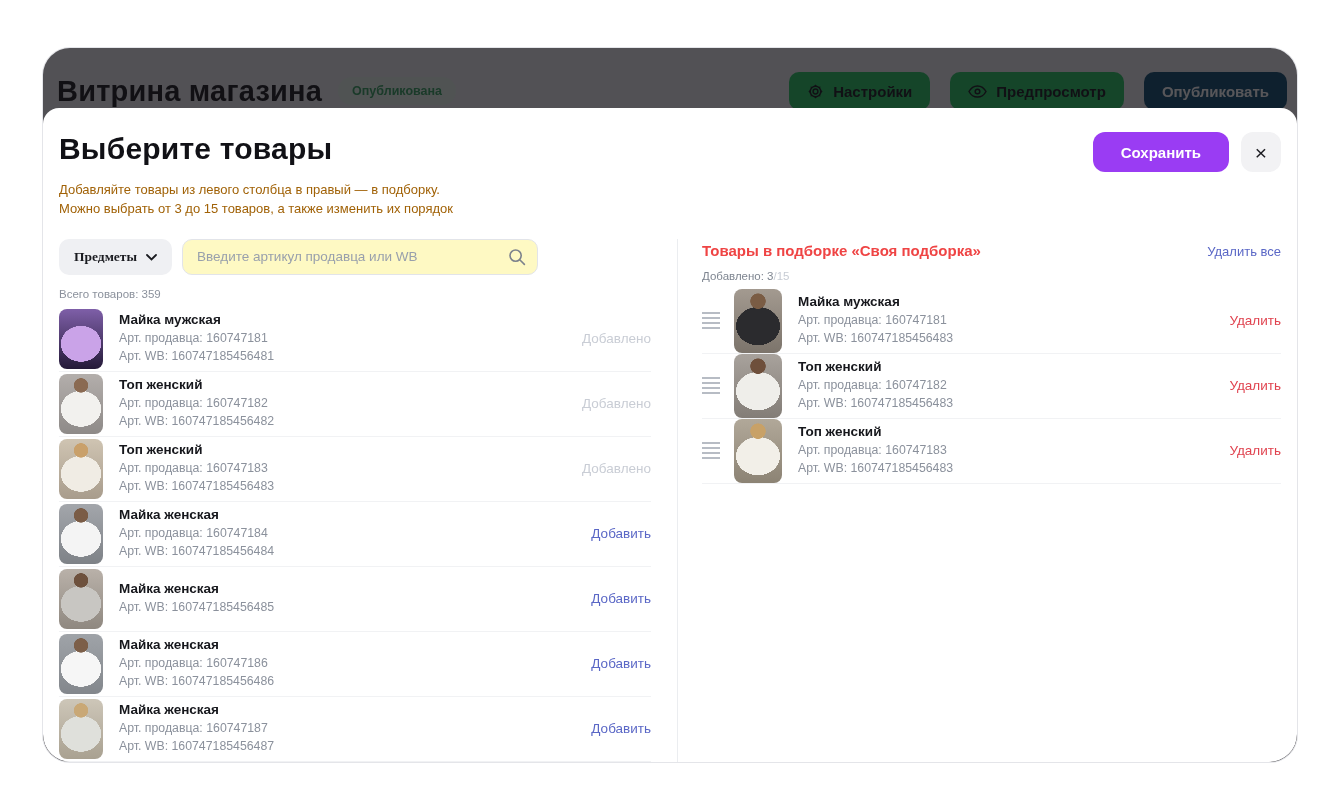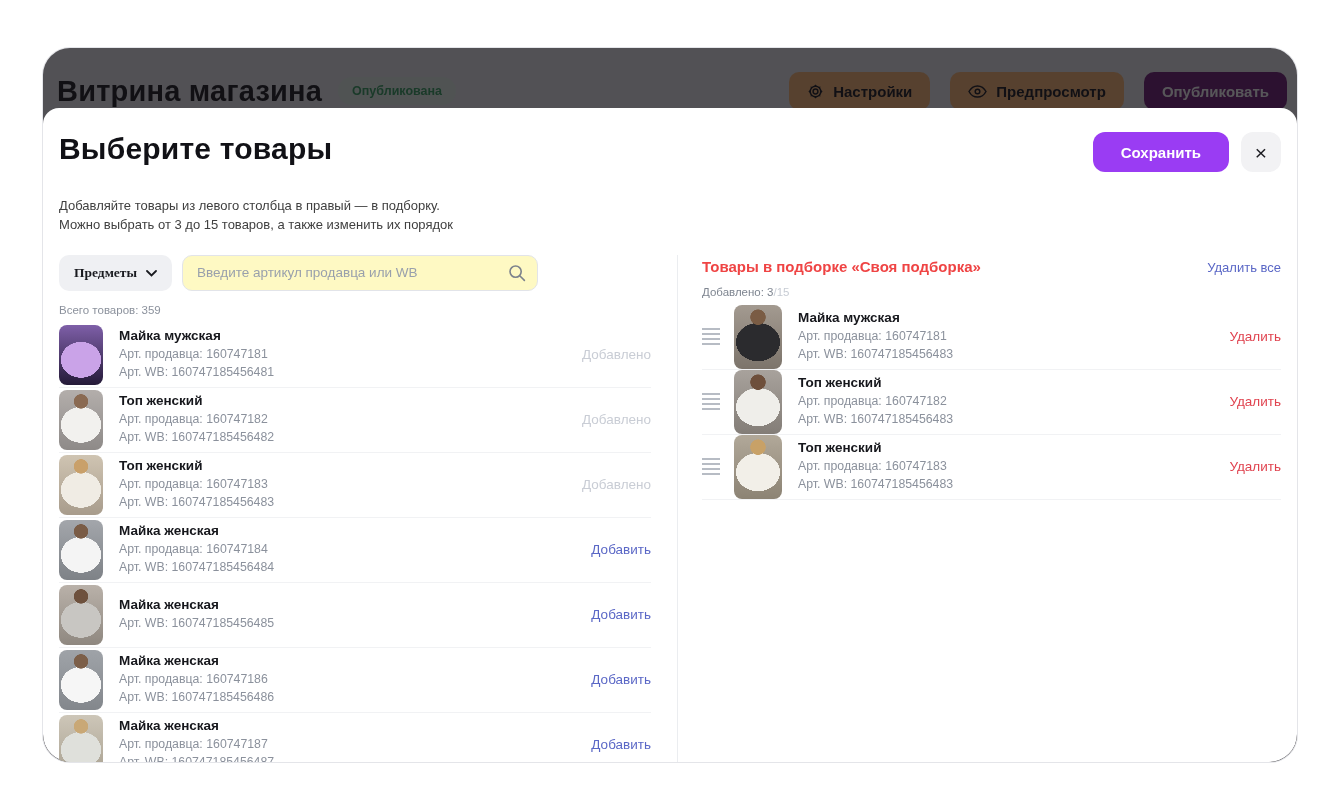--- a/index.html
+++ b/index.html
@@ -16,45 +16,45 @@
     display:flex; align-items:center;
   }
   .page-title{ font-size:29px; font-weight:800; color:#141419; letter-spacing:.2px; }
   .status-badge{
     margin-left:16px; background:#e7f5ec; color:#34a15f;
     font-size:12.5px; font-weight:700; padding:7px 14px; border-radius:16px;
   }
   .ph-spacer{ flex:1; }
   .hdr-btn{
     display:flex; align-items:center; gap:9px; height:38px; padding:0 18px;
-    border:none; border-radius:10px; background:#fdba74; color:#17171c;
+    border:none; border-radius:10px; background:#22c55e; color:#17171c;
     font-size:15px; font-weight:600; font-family:inherit; margin-left:20px; cursor:pointer;
   }
   .hdr-btn svg{ display:block; }
-  .hdr-btn.publish{ background:#701a75; color:#ffffff; }
+  .hdr-btn.publish{ background:#0c4a6e; color:#ffffff; }
 
   .dim-overlay{ position:absolute; inset:0; background:rgba(15,14,18,.70); z-index:2; }
 
   
   .modal{
     position:absolute; left:0; right:0; top:60px; bottom:0; z-index:3;
     background:#ffffff; border-radius:16px 16px 28px 28px;
     padding:24px 16px 0 16px; display:flex; flex-direction:column;
   }
   .modal-top{ display:flex; align-items:flex-start; }
   .modal-title{ flex:1; font-size:30px; font-weight:800; color:#111116; letter-spacing:.2px; }
   .save-btn{
     height:40px; padding:0 28px; border:none; border-radius:12px;
     background:#9a3cf3; color:#fff; font-size:15px; font-weight:600; font-family:inherit; cursor:pointer;
   }
   .close-btn{
     width:40px; height:40px; margin-left:12px; border:none; border-radius:12px;
     background:#f2f2f4; color:#1b1b20; font-size:21px; line-height:1; cursor:pointer; font-family:inherit;
   }
-  .modal-desc{ margin-top:25px; font-size:13px; line-height:1.45; color:#404040; }
+  .modal-desc{ margin-top:9px; font-size:13px; line-height:1.45; color:#a16207; }
 
   .columns{ margin-top:20px; flex:1; display:flex; min-height:0; }
   .col-left{ width:618px; padding-right:26px; }
   .v-divider{ width:1px; background:#ebedf0; }
   .col-right{ flex:1; padding-left:24px; }
 
   
   .controls{ display:flex; gap:10px; align-items:center; }
   .filter-btn{
     display:flex; align-items:center; gap:9px; height:36px; padding:0 15px;

